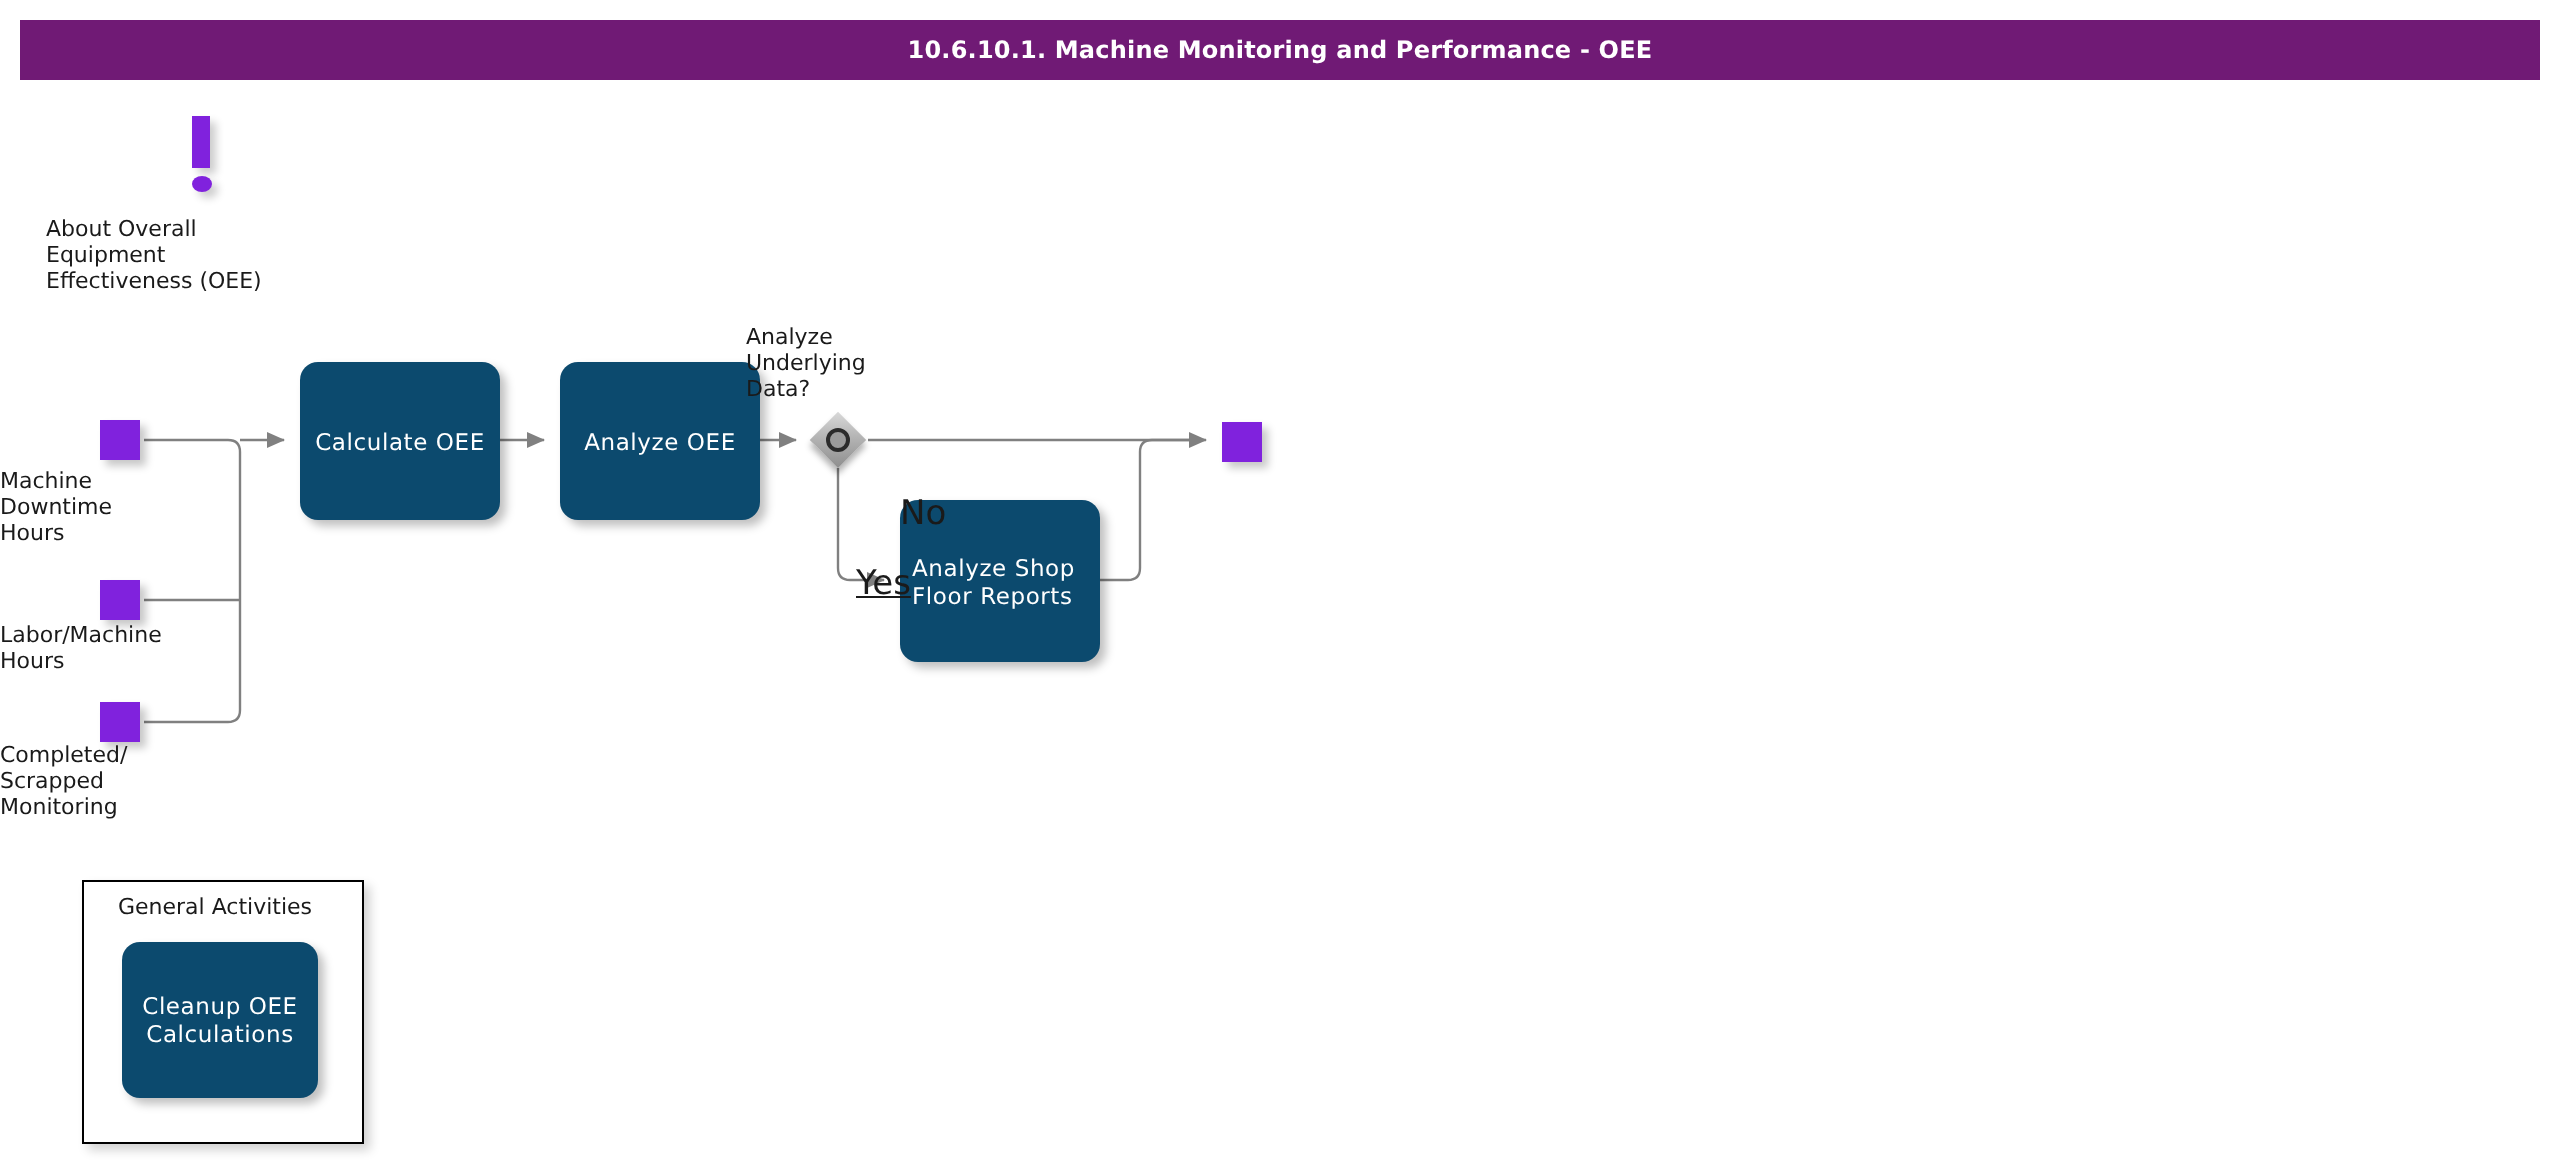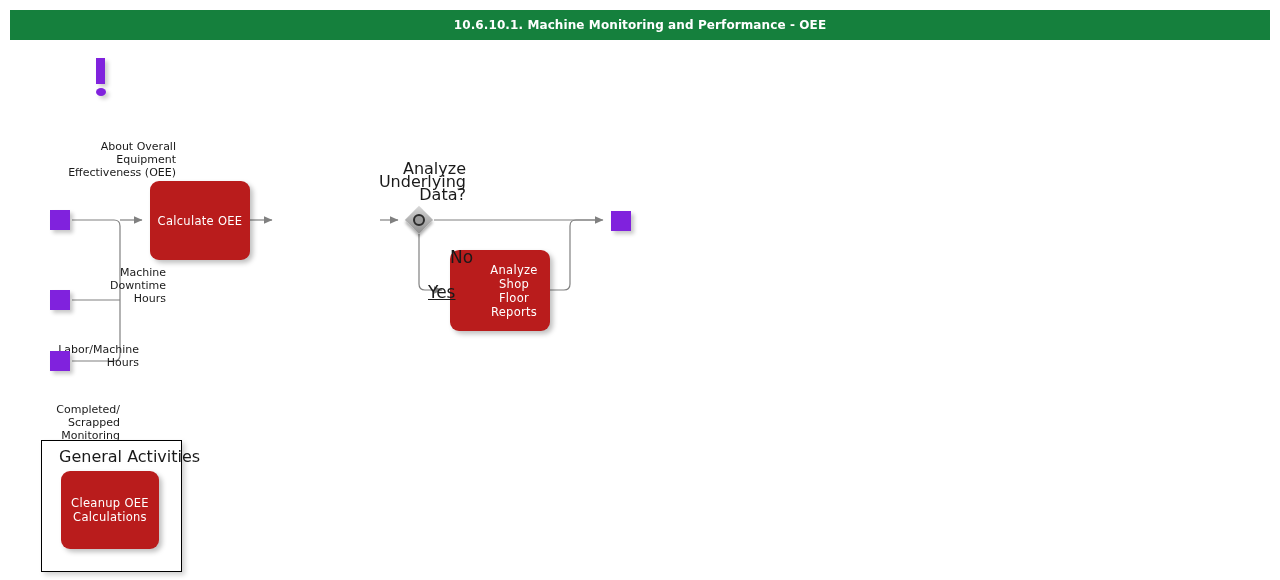--- a/index.html
+++ b/index.html
@@ -16,21 +16,21 @@
     color: #000000;
   }
 
   
   .titlebar {
     position: absolute;
     left: 10px;
     top: 10px;
     width: 1260px;
     height: 30px;
-    background: #15803d;
+    background: #701a75;
     color: #ffffff;
     font-size: 12px;
     font-weight: bold;
     display: flex;
     align-items: center;
     justify-content: center;
     letter-spacing: 0.1px;
   }
 
   
@@ -55,46 +55,45 @@
     position: absolute;
     width: 20px;
     height: 20px;
     background: #8022dd;
     box-shadow: 3px 3px 4px rgba(0,0,0,0.22);
   }
   .node-label {
     position: absolute;
     font-size: 11px;
     line-height: 13px;
-    text-align: right;
+    text-align: left;
     color: #1a1a1a;
     white-space: pre-line;
-    margin-top: 32px;
   }
 
   
   .task {
     position: absolute;
-    background: #b91c1c;
+    background: #0c4a6e;
     border-radius: 9px;
     box-shadow: 3px 3px 5px rgba(0,0,0,0.25);
     color: #ffffff;
     font-size: 11.5px;
     line-height: 14px;
     display: flex;
     align-items: center;
     justify-content: center;
     text-align: center;
     white-space: pre-line;
     letter-spacing: 0.3px;
   }
   .task.align-left {
     justify-content: flex-start;
-    text-align: center;
-    padding-left: 28px;
+    text-align: left;
+    padding-left: 6px;
     box-sizing: border-box;
   }
 
   
   .gateway {
     position: absolute;
     width: 28px;
     height: 28px;
   }
   .gateway .diamond {
@@ -113,23 +112,23 @@
     top: 8px;
     width: 12px;
     height: 12px;
     border: 2px solid #2b2b2b;
     border-radius: 50%;
     background: #9b9b9b;
     box-sizing: border-box;
   }
   .gw-label {
     position: absolute;
-    font-size: 16px;
+    font-size: 11px;
     line-height: 13px;
-    text-align: right;
+    text-align: left;
     white-space: pre-line;
     color: #1a1a1a;
   }
   .edge-label {
     position: absolute;
     font-size: 17px;
     line-height: 13px;
     color: #1a1a1a;
     margin-top: 48px;
   }
@@ -160,21 +159,21 @@
 
   
   .group-box {
     position: absolute;
     border: 1px solid #000000;
     background: #ffffff;
     box-shadow: 3px 3px 5px rgba(0,0,0,0.18);
   }
   .group-title {
     position: absolute;
-    font-size: 16px;
+    font-size: 11px;
     color: #1a1a1a;
   }
 </style>
 </head>
 <body>
 
 <div class="titlebar">
   <span>10.6.10.1. Machine Monitoring and Performance - OEE</span>
 </div>
 
@@ -206,35 +205,36 @@
 
   <div class="annot" style="left:96px; top:58px; width:12px; height:40px;">
     <div class="bang-bar"></div>
     <div class="bang-dot"></div>
   </div>
   <div class="node-label" style="left:23px; top:108px; width:153px;">About Overall
 Equipment
 Effectiveness (OEE)</div>
 
   <div class="dataobj" style="left:50px; top:210px;"></div>
-  <div class="node-label" style="left:0px; top:234px; width:130px;padding-left:36px;">Machine
+  <div class="node-label" style="left:0px; top:234px; width:130px;">Machine
 Downtime
 Hours</div>
 
   <div class="dataobj" style="left:50px; top:290px;"></div>
   <div class="node-label" style="left:0px; top:311px; width:139px;">Labor/Machine
 Hours</div>
 
   <div class="dataobj" style="left:50px; top:351px;"></div>
   <div class="node-label" style="left:0px; top:371px; width:120px;">Completed/
 Scrapped
 Monitoring</div>
 
   <div class="task" style="left:150px; top:181px; width:100px; height:79px;">Calculate OEE</div>
 
+  <div class="task" style="left:280px; top:181px; width:100px; height:79px;">Analyze OEE</div>
 
   <div class="task align-left" style="left:450px; top:250px; width:100px; height:81px;">Analyze Shop
 Floor Reports</div>
 
   <div class="gw-label" style="left:373px; top:162px; width:93px;">Analyze
 Underlying
 Data?</div>
   <div class="gateway" style="left:405px; top:206px;">
     <div class="diamond"></div>
     <div class="ring"></div>

